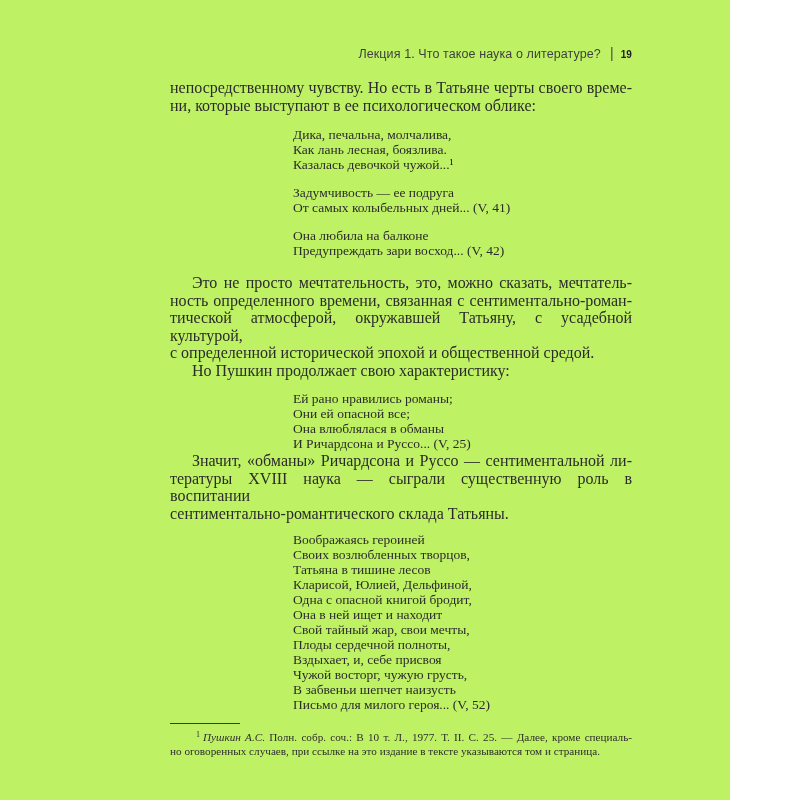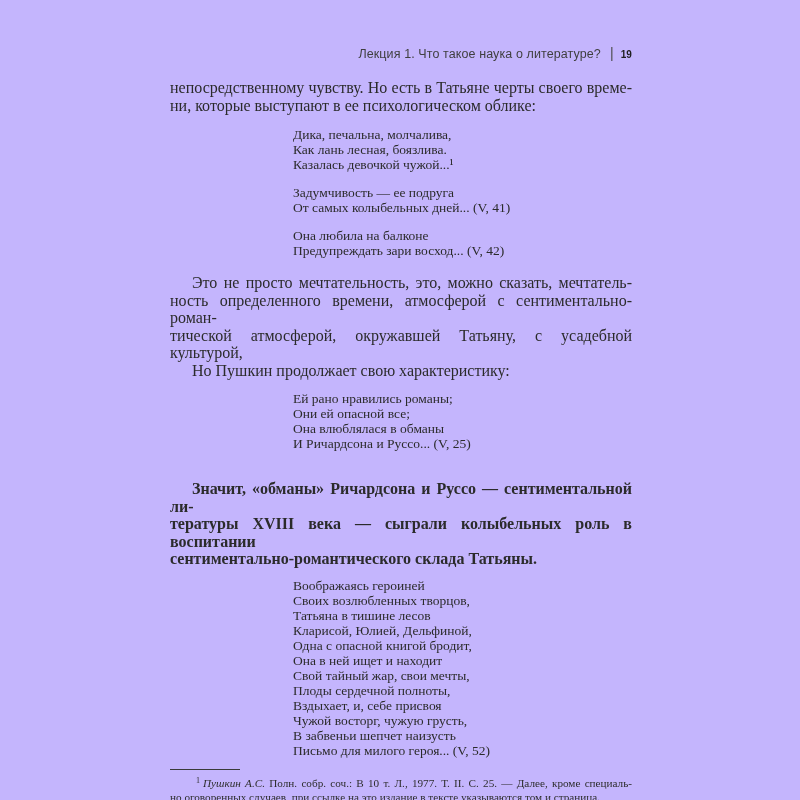--- a/index.html
+++ b/index.html
@@ -3,21 +3,21 @@
 <meta charset="utf-8">
 <style>
   html, body { margin: 0; padding: 0; }
   body {
     width: 800px; height: 800px;
     background: #ffffff;
     font-family: "Liberation Serif", "DejaVu Serif", serif;
     color: #2b2b2b;
     overflow: hidden;
   }
-  .page { position: relative; width: 800px; height: 800px; background: #c4b5fd; }
+  .page { position: relative; width: 730px; height: 800px; background: #bef264; }
   .content { position: absolute; left: 170px; top: 44px; width: 462px; }
 
   
   .running-header {
     display: flex; justify-content: flex-end; align-items: baseline;
     font-family: "Liberation Sans", "DejaVu Sans", sans-serif;
     font-size: 12.5px; line-height: 18px; color: #3f3f3f;
     letter-spacing: 0.1px;
   }
   .running-header .hsep { margin: 0 7px 0 9px; color: #4a4a4a; font-weight: 400; font-size: 14px; }
@@ -25,21 +25,21 @@
 
   
   .para { font-size: 16px; line-height: 17.5px; }
   .para .jline { text-align: justify; text-align-last: justify; }
   .para .line { text-align: left; }
   .indent1 { text-indent: 22px; }
 
   .p1 { margin-top: 15px; }
   .p2 { margin-top: 16px; }
   .p3 { margin-top: 0px; }
-  .p4 { margin-top: 29px; font-weight: bold; }
+  .p4 { margin-top: 1px; }
 
   
   .verse { padding-left: 123px; font-size: 13.5px; line-height: 15px; }
   .verse .stanza { margin: 0; }
   .verse .stanza + .stanza { margin-top: 13px; }
   .va { margin-top: 13px; }
   .vb { margin-top: 12px; }
   .vc { margin-top: 10px; }
   .vline { white-space: nowrap; }
 
@@ -78,40 +78,41 @@
         <div class="vline">От самых колыбельных дней... (V, 41)</div>
       </div>
       <div class="stanza">
         <div class="vline">Она любила на балконе</div>
         <div class="vline">Предупреждать зари восход... (V, 42)</div>
       </div>
     </div>
 
     <div class="para p2">
       <div class="jline indent1">Это не просто мечтательность, это, можно сказать, мечтатель-</div>
-      <div class="jline">ность определенного времени, атмосферой с сентиментально-роман-</div>
+      <div class="jline">ность определенного времени, связанная с сентиментально-роман-</div>
       <div class="jline">тической атмосферой, окружавшей Татьяну, с усадебной культурой,</div>
+      <div class="line">с определенной исторической эпохой и общественной средой.</div>
     </div>
 
     <div class="para p3">
       <div class="line indent1">Но Пушкин продолжает свою характеристику:</div>
     </div>
 
     <div class="verse vb">
       <div class="stanza">
         <div class="vline">Ей рано нравились романы;</div>
         <div class="vline">Они ей опасной все;</div>
         <div class="vline">Она влюблялася в обманы</div>
         <div class="vline">И Ричардсона и Руссо... (V, 25)</div>
       </div>
     </div>
 
     <div class="para p4">
       <div class="jline indent1">Значит, «обманы» Ричардсона и Руссо — сентиментальной ли-</div>
-      <div class="jline">тературы XVIII века — сыграли колыбельных роль в воспитании</div>
+      <div class="jline">тературы XVIII наука — сыграли существенную роль в воспитании</div>
       <div class="line">сентиментально-романтического склада Татьяны.</div>
     </div>
 
     <div class="verse vc">
       <div class="stanza">
         <div class="vline">Воображаясь героиней</div>
         <div class="vline">Своих возлюбленных творцов,</div>
         <div class="vline">Татьяна в тишине лесов</div>
         <div class="vline">Кларисой, Юлией, Дельфиной,</div>
         <div class="vline">Одна с опасной книгой бродит,</div>

